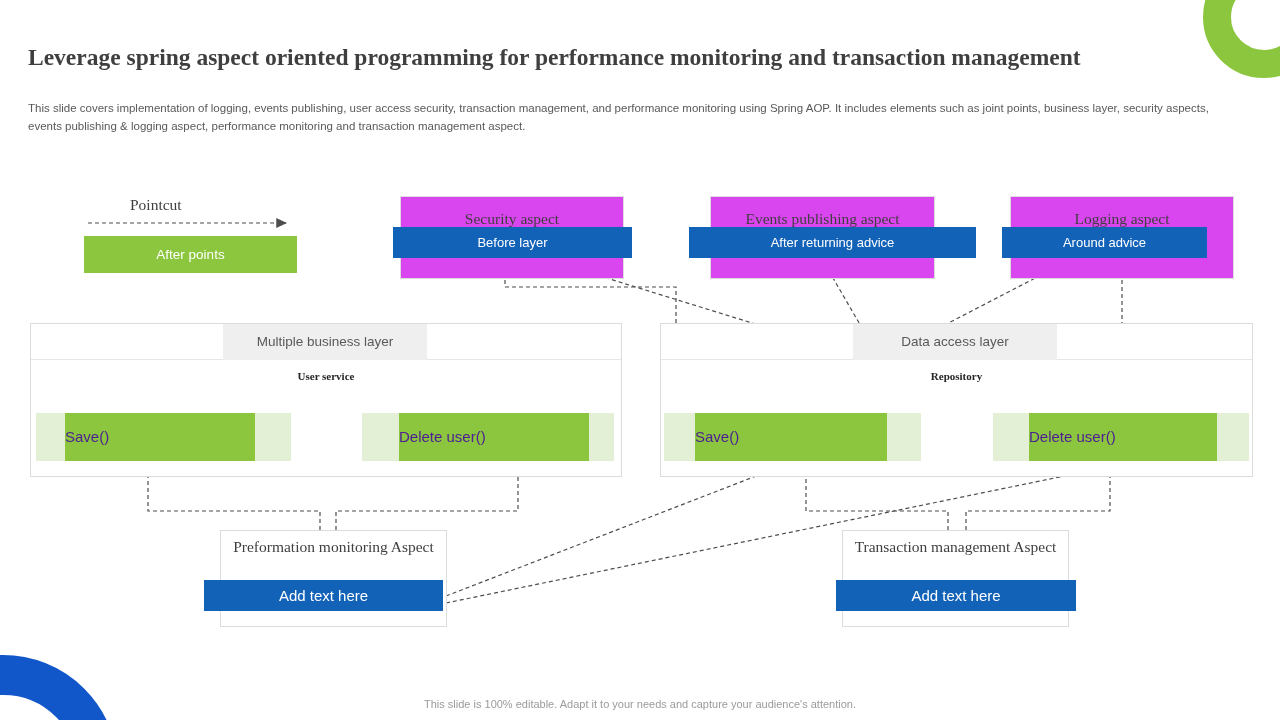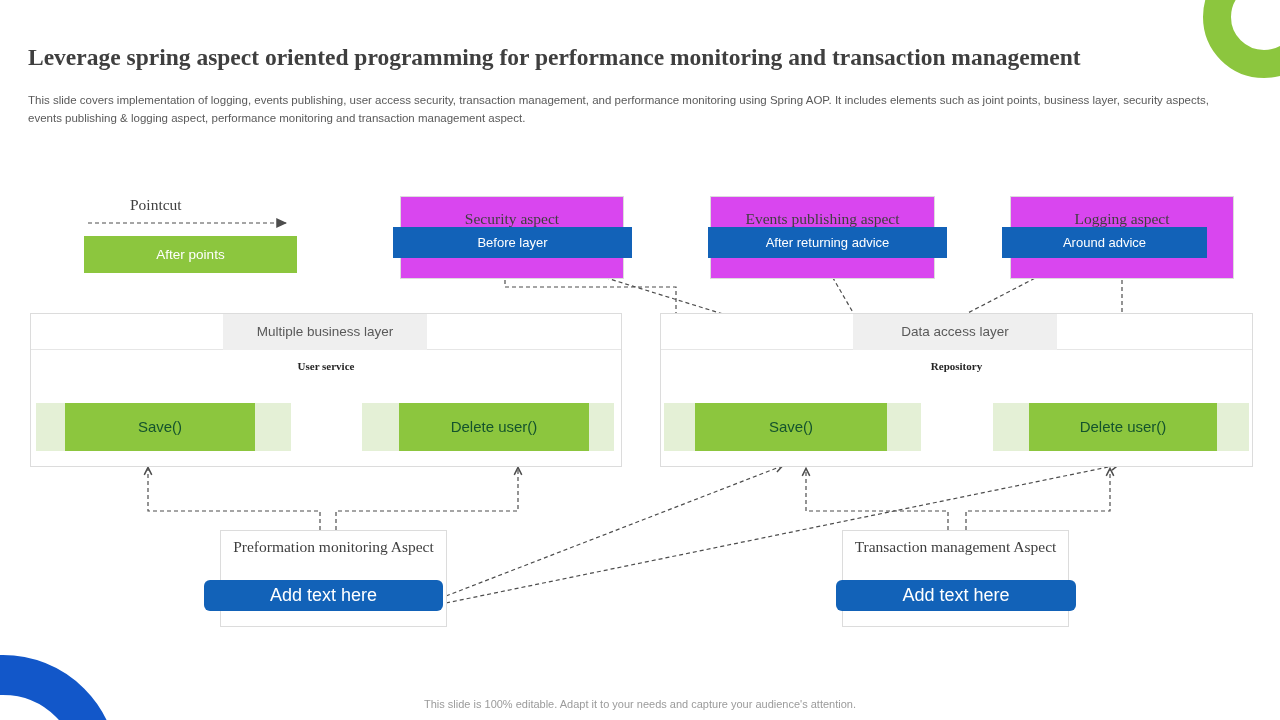--- a/index.html
+++ b/index.html
@@ -8,46 +8,46 @@
   }
   *{margin:0;padding:0;box-sizing:border-box;}
   html,body{width:1280px;height:720px;overflow:hidden;background:#fff;}
   .slide{position:relative;width:1280px;height:720px;background:#fff;overflow:hidden;
          font-family:"Liberation Sans",sans-serif;}
   .ring{position:absolute;border-radius:50%;}
   .ring-green{left:1203px;top:-44px;width:122px;height:122px;border:28px solid var(--green);}
   .ring-blue{left:-112px;top:655px;width:230px;height:230px;border:40px solid var(--ring-blue);}
   .title{position:absolute;left:28px;top:44px;width:1210px;color:var(--dark);
          font-family:"Liberation Serif",serif;font-weight:bold;font-size:23.5px;}
-  .subtitle{position:absolute;left:28px;top:92px;width:1194px;color:var(--gray);
+  .subtitle{position:absolute;left:28px;top:100px;width:1194px;color:var(--gray);
             font-size:11.5px;line-height:1.55;}
   .arrows{position:absolute;left:0;top:0;}
   .pointcut-label{position:absolute;left:130px;top:196px;width:125px;text-align:left;
                   font-family:"Liberation Serif",serif;font-size:15.5px;color:var(--dark);}
   .joint-points{position:absolute;left:84px;top:236px;width:213px;height:37px;background:var(--green);
                 color:#fff;font-size:13.5px;text-align:center;line-height:37px;}
   .aspect-box{position:absolute;top:196px;height:83px;background:#d946ef;border:1px solid var(--border);}
   .aspect-title{margin-top:13px;text-align:center;font-family:"Liberation Serif",serif;
                 font-size:15.5px;color:var(--dark);}
   .advice-bar{position:absolute;top:227px;height:31px;background:var(--blue);color:#fff;
               font-size:13px;text-align:center;line-height:31px;}
-  .layer-box{position:absolute;top:313px;height:154px;background:#fff;border:1px solid var(--border);}
+  .layer-box{position:absolute;top:323px;height:154px;background:#fff;border:1px solid var(--border);}
   .layer-header{position:absolute;left:0;top:0;width:100%;height:36px;border-bottom:1px solid #E6E6E6;}
   .layer-tab{position:absolute;left:192px;top:0;width:204px;height:36px;background:var(--tab_bg);
              color:var(--gray);font-size:13.5px;text-align:center;line-height:36px;}
   .layer-name{position:absolute;left:0;top:46px;width:100%;text-align:center;
               font-family:"Liberation Serif",serif;font-weight:bold;font-size:11px;color:#262626;}
   .strip{position:absolute;top:89px;height:48px;background:var(--light-green);}
-  .method-btn{position:absolute;top:89px;height:48px;background:var(--green);color:#14532d;
-              font-size:15px;text-align:center;line-height:48px;}
+  .method-btn{position:absolute;top:89px;height:48px;background:var(--green);color:#4c1d95;
+              font-size:15px;line-height:48px;}
   .bottom-box{position:absolute;top:530px;width:227px;height:97px;background:#fff;border:1px solid var(--border);}
   .bottom-title{margin:5px 8px 0;text-align:center;font-family:"Liberation Serif",serif;
                 font-size:15.5px;line-height:1.42;color:var(--dark);}
   .addtext-bar{position:absolute;top:580px;height:31px;background:var(--blue);color:#fff;
-               font-size:18px;text-align:center;line-height:31px;border-radius:6px;}
+               font-size:15px;text-align:center;line-height:31px;}
   .footer{position:absolute;left:0;top:698px;width:100%;text-align:center;font-size:11px;color:#9B9B9B;}
 </style>
 </head>
 <body>
 
 <div class="slide">
 
   <div class="ring ring-green"></div>
   <div class="ring ring-blue"></div>
 
@@ -83,21 +83,21 @@
   <div class="joint-points">After points</div>
 
   <div class="aspect-box" style="left:400px;width:224px;">
     <div class="aspect-title">Security aspect</div>
   </div>
   <div class="advice-bar" style="left:393px;width:239px;">Before layer</div>
 
   <div class="aspect-box" style="left:710px;width:225px;">
     <div class="aspect-title">Events publishing aspect</div>
   </div>
-  <div class="advice-bar" style="left:708px;width:239px;text-align:center;">After returning  advice</div>
+  <div class="advice-bar" style="left:689px;width:287px;text-align:center;">After returning  advice</div>
 
   <div class="aspect-box" style="left:1010px;width:224px;">
     <div class="aspect-title">Logging aspect</div>
   </div>
   <div class="advice-bar" style="left:1002px;width:205px;">Around advice</div>
 
   <div class="layer-box" style="left:30px;width:592px;">
     <div class="layer-header">
       <div class="layer-tab">Multiple business layer</div>
     </div>

